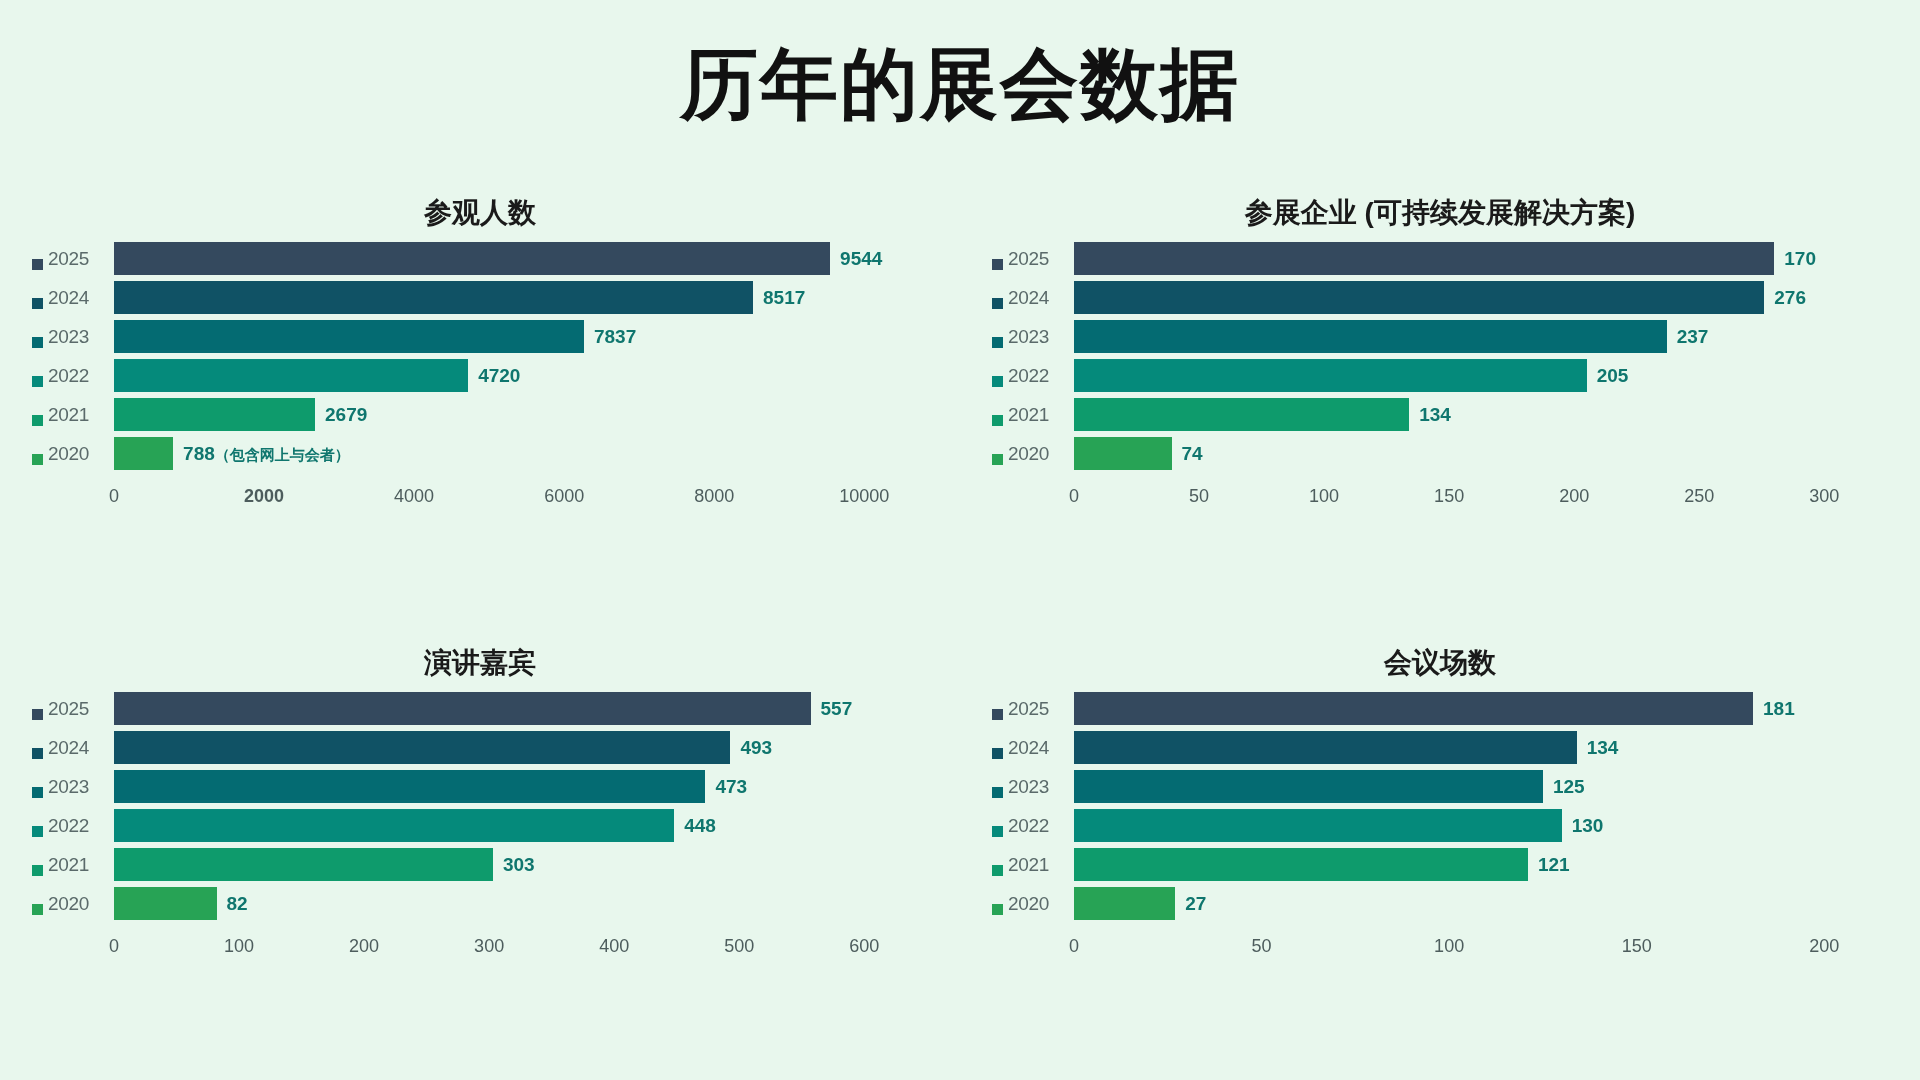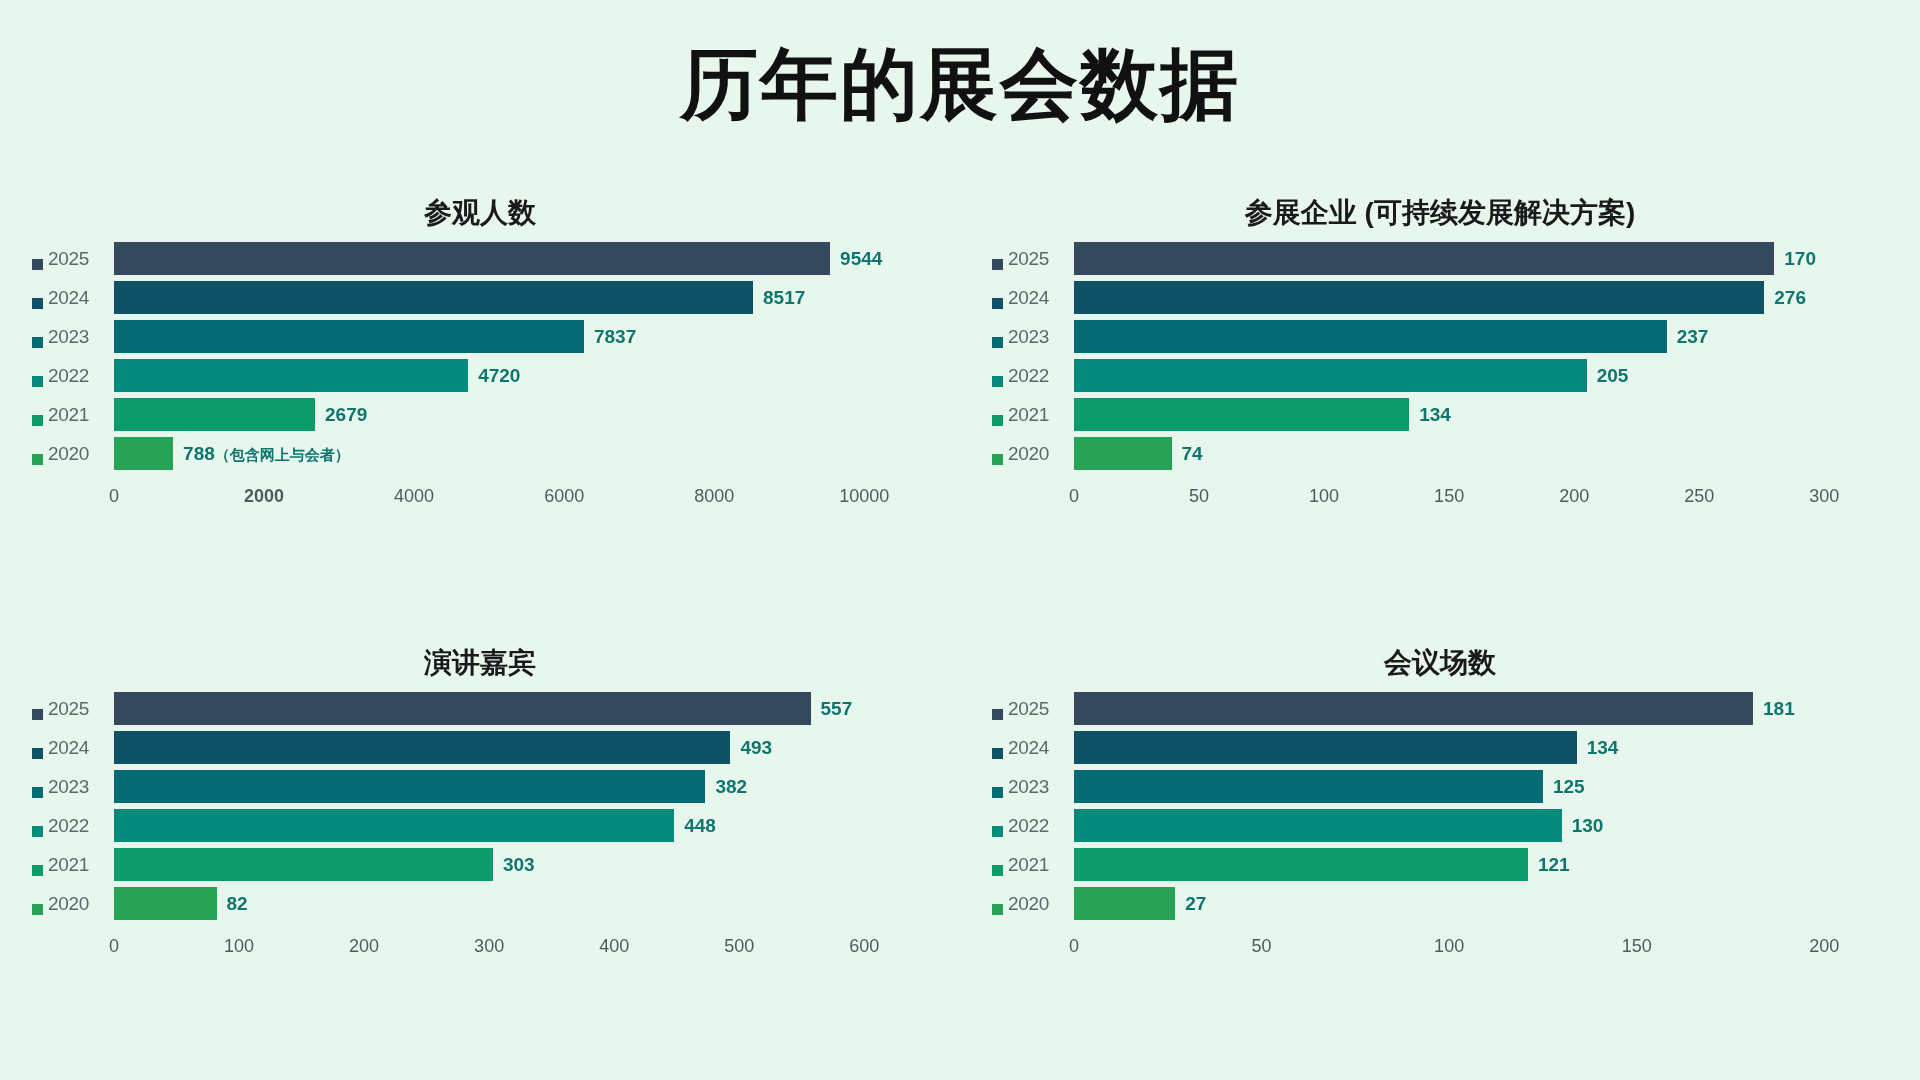--- a/index.html
+++ b/index.html
@@ -311,21 +311,21 @@
               <div class="bar-value">493</div>
             </div>
           </div>
           <div class="bar-row">
             <div class="legend-cell">
               <span class="legend-swatch" style="background: rgb(4, 107, 114);"></span>
               <span class="legend-label">2023</span>
             </div>
             <div class="bar-area">
               <div class="bar" style="background: rgb(4, 107, 114); width: 72.1325%;"></div>
-              <div class="bar-value">382</div>
+              <div class="bar-value">473</div>
             </div>
           </div>
           <div class="bar-row">
             <div class="legend-cell">
               <span class="legend-swatch" style="background: rgb(5, 138, 123);"></span>
               <span class="legend-label">2022</span>
             </div>
             <div class="bar-area">
               <div class="bar" style="background: rgb(5, 138, 123); width: 68.32%;"></div>
               <div class="bar-value">448</div>

